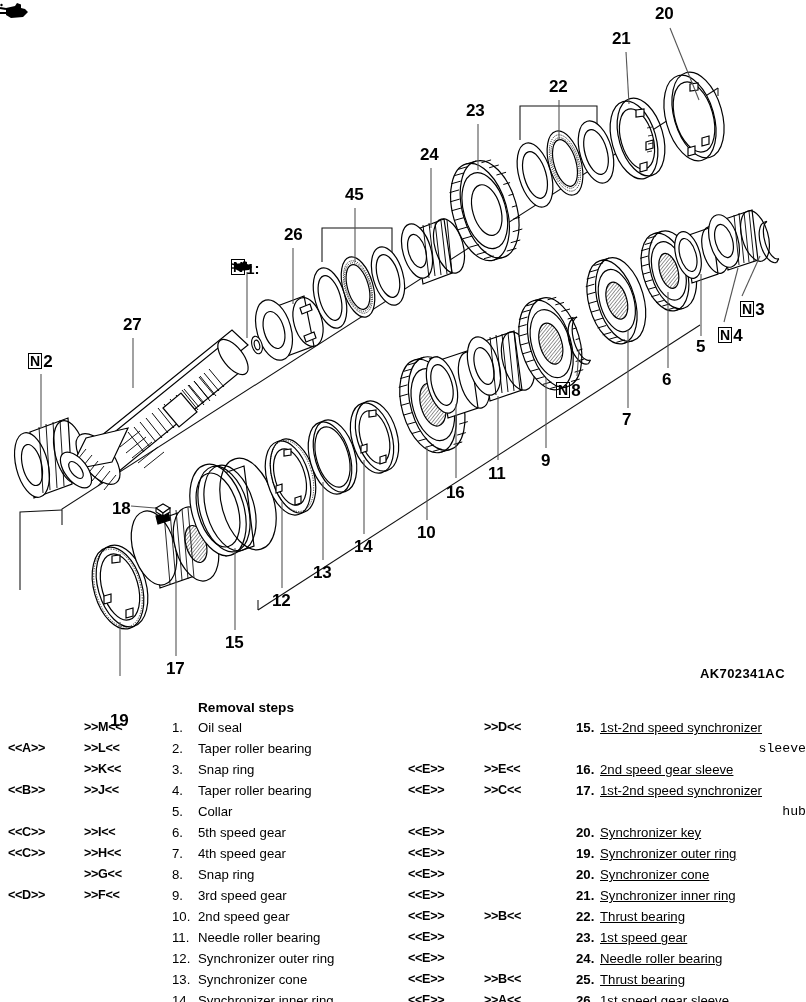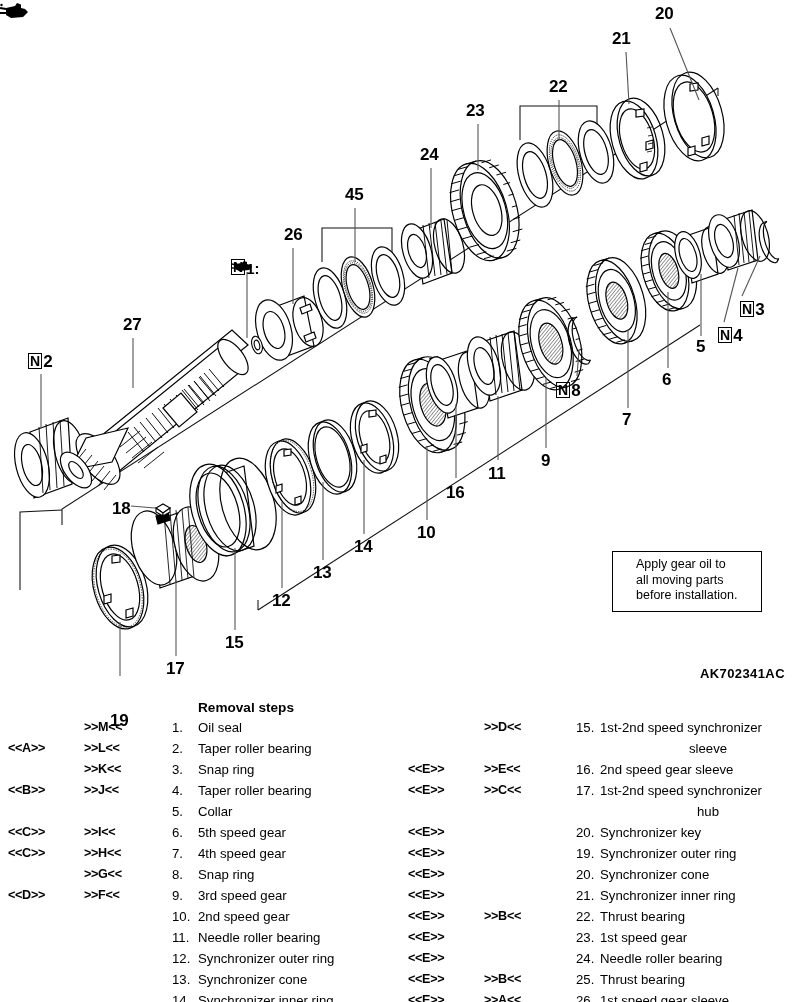--- a/index.html
+++ b/index.html
@@ -37,23 +37,23 @@
   .col-a{position:absolute;left:8px;width:86px;text-align:left;font-weight:bold;
          font-size:12.6px;letter-spacing:-0.3px;}
   .col-b{position:absolute;left:84px;width:94px;text-align:left;font-weight:bold;
          font-size:12.6px;letter-spacing:-0.3px;}
   .col-num{position:absolute;left:172px;width:26px;text-align:left;}
   .col-name{position:absolute;left:198px;width:200px;text-align:left;}
   .col-c{position:absolute;left:408px;width:86px;text-align:left;font-weight:bold;
          font-size:12.6px;letter-spacing:-0.3px;}
   .col-d{position:absolute;left:484px;width:94px;text-align:left;font-weight:bold;
          font-size:12.6px;letter-spacing:-0.3px;}
-  .col-num2{position:absolute;left:576px;width:26px;text-align:left;}
-  .col-name2{position:absolute;left:600px;width:206px;text-align:left;}
-  .col-cont2{position:absolute;left:610px;width:196px;text-align:center;}
+  .col-num2{position:absolute;left:576px;width:26px;text-align:left;font-weight:bold;}
+  .col-name2{position:absolute;left:600px;width:206px;text-align:left;text-decoration:underline;}
+  .col-cont2{position:absolute;left:610px;width:196px;text-align:right;font-family:Liberation Mono, monospace;}
   .hdr{position:absolute;left:198px;font-weight:bold;font-size:13.6px;}
 </style>
 </head>
 <body>
 
 <div id="stage">
 
   <div id="diagram">
     <svg width="806" height="690" viewBox="0 0 806 690">
       <defs>
@@ -535,27 +535,20 @@
         <path d="M0 9 L4 9" stroke="#000" stroke-width="1.4"></path>
       </svg>
     </span>
 
     <svg id="oilcan" viewBox="0 0 30 24">
       <path d="M6 8 L15 6 L17 3 L21 4.5 L21 8 L25 9 L28 12 L23 17 L11 18 L6 15 Z" fill="#000"></path>
       <path d="M0 8 L6 9" stroke="#000" stroke-width="2"></path>
       <path d="M0 13 L6 13" stroke="#000" stroke-width="2"></path>
       <circle cx="1.5" cy="5" r="1.2" fill="#000"></circle>
     </svg>
-    <div id="notebox">
-      <div class="txt">
-        <div>Apply gear oil to</div>
-        <div>all moving parts</div>
-        <div>before installation.</div>
-      </div>
-    </div>
 
     <div id="akcode">AK702341AC</div>
   </div>
 
   <div id="parts">
     <div class="hdr" style="top:0px">Removal steps</div>
 
     <div class="plrow" style="top:20px">
       <span class="col-a"></span>
       <span class="col-b">&gt;&gt;M&lt;&lt;</span>

